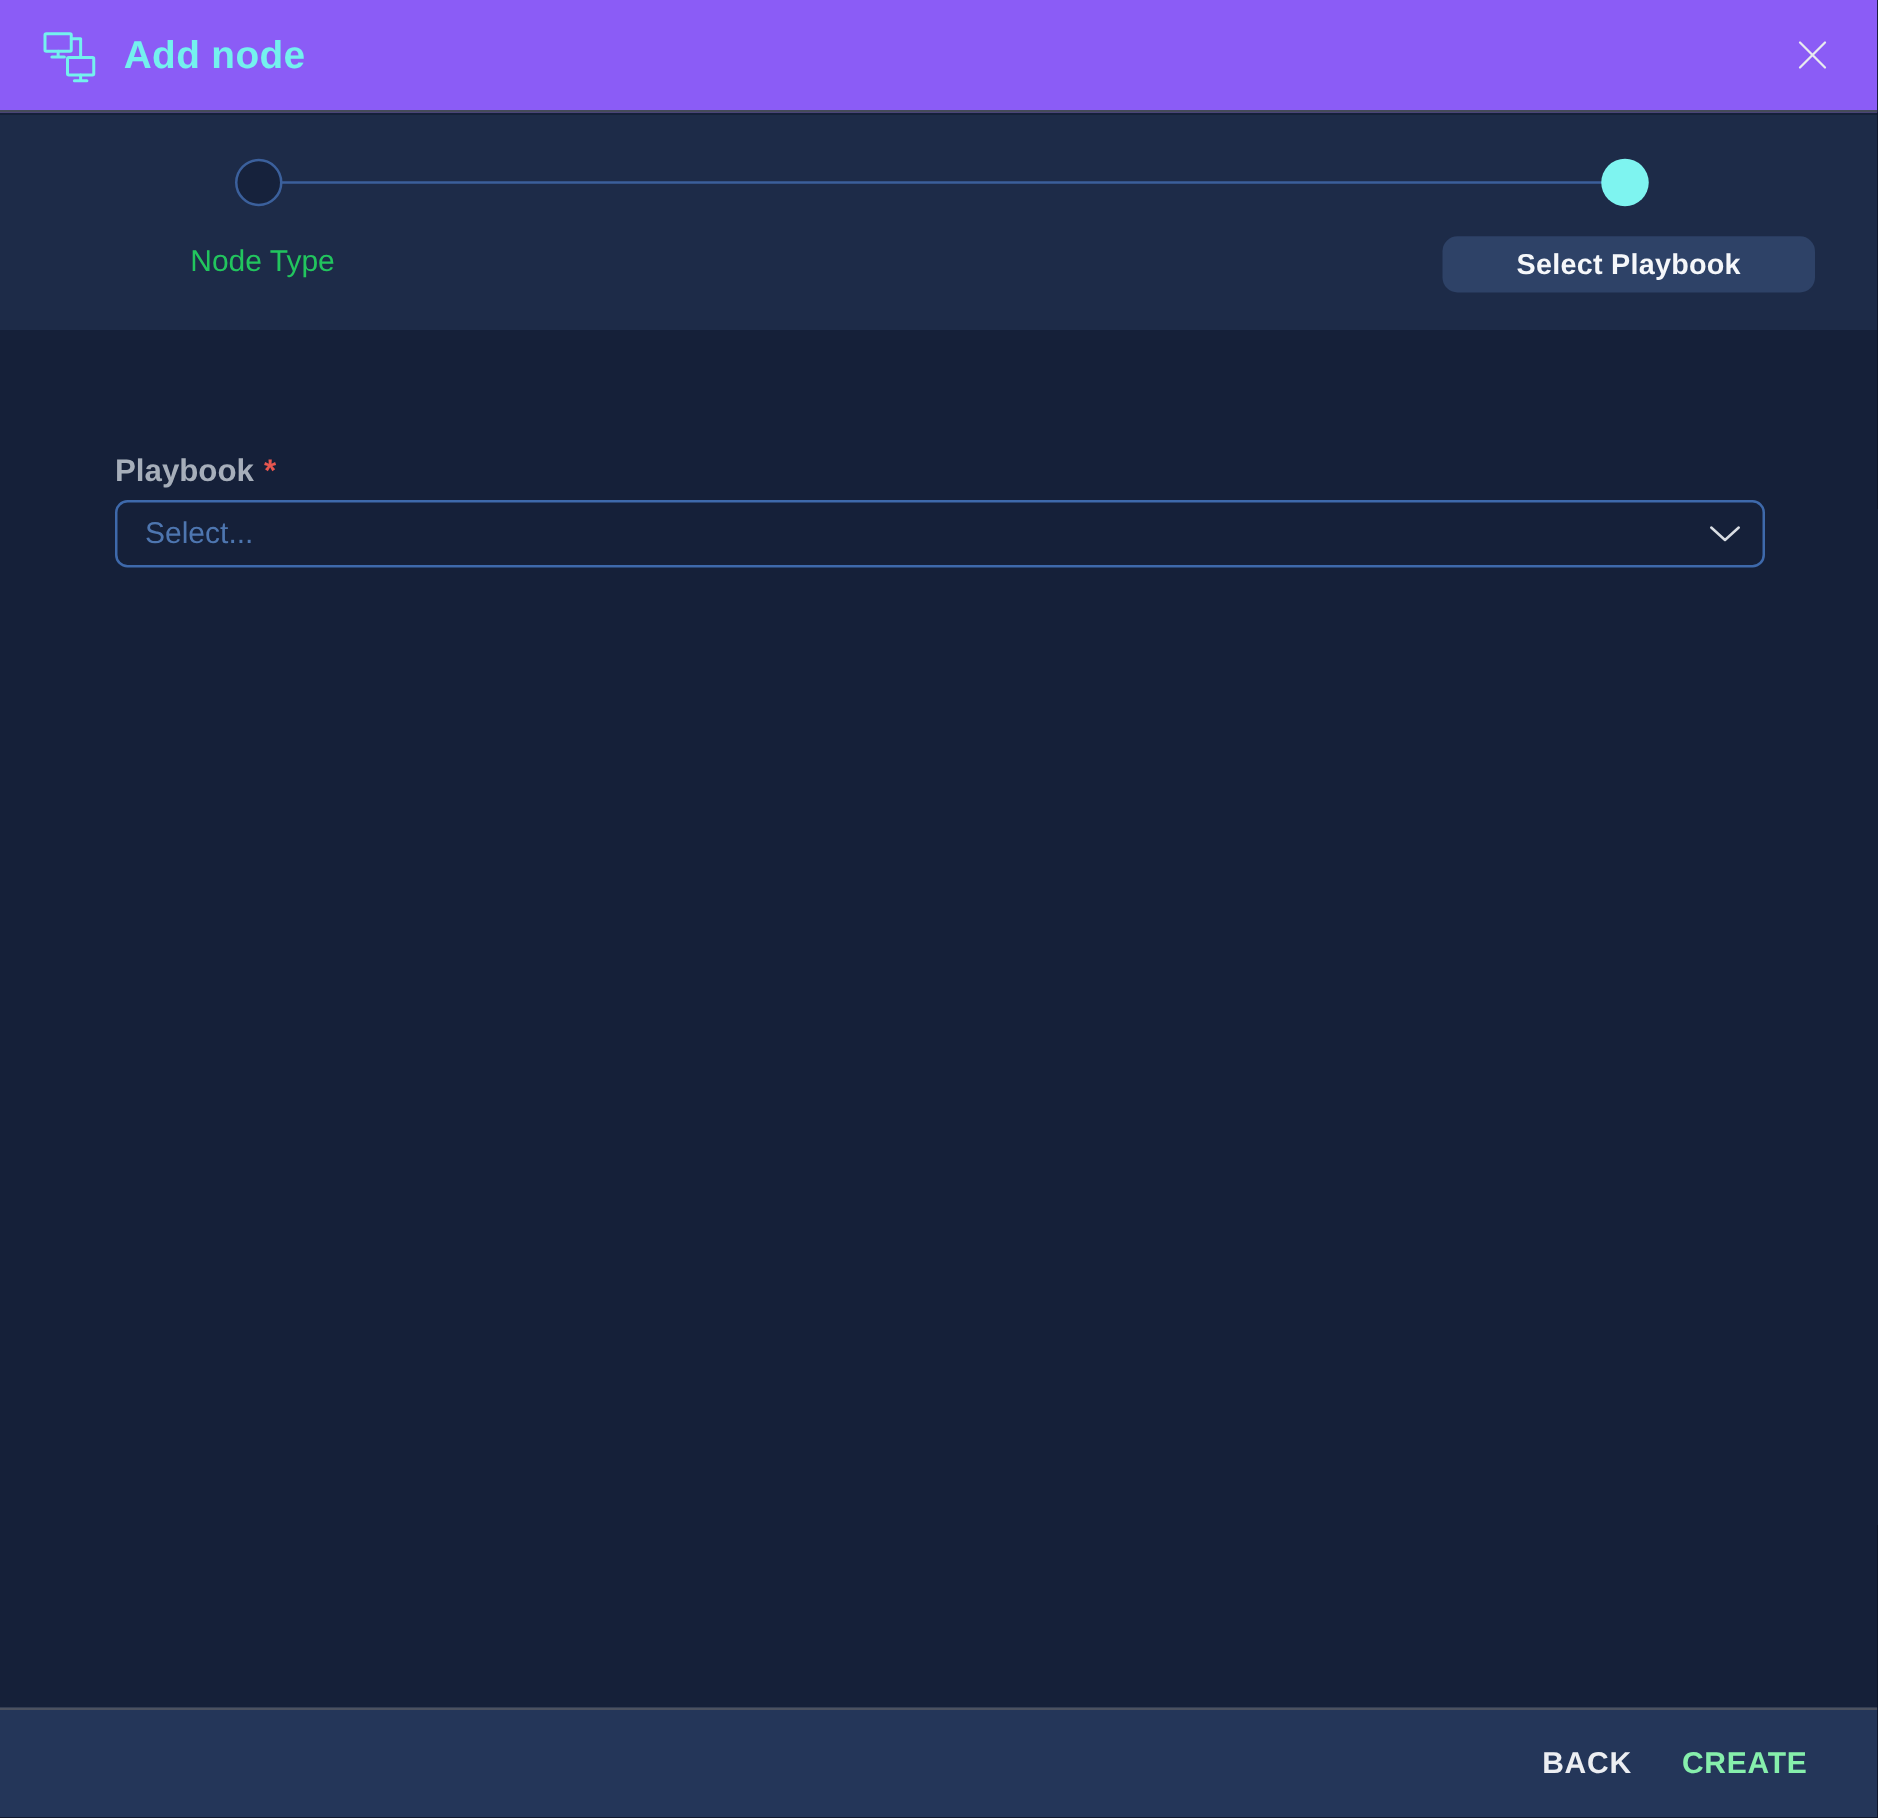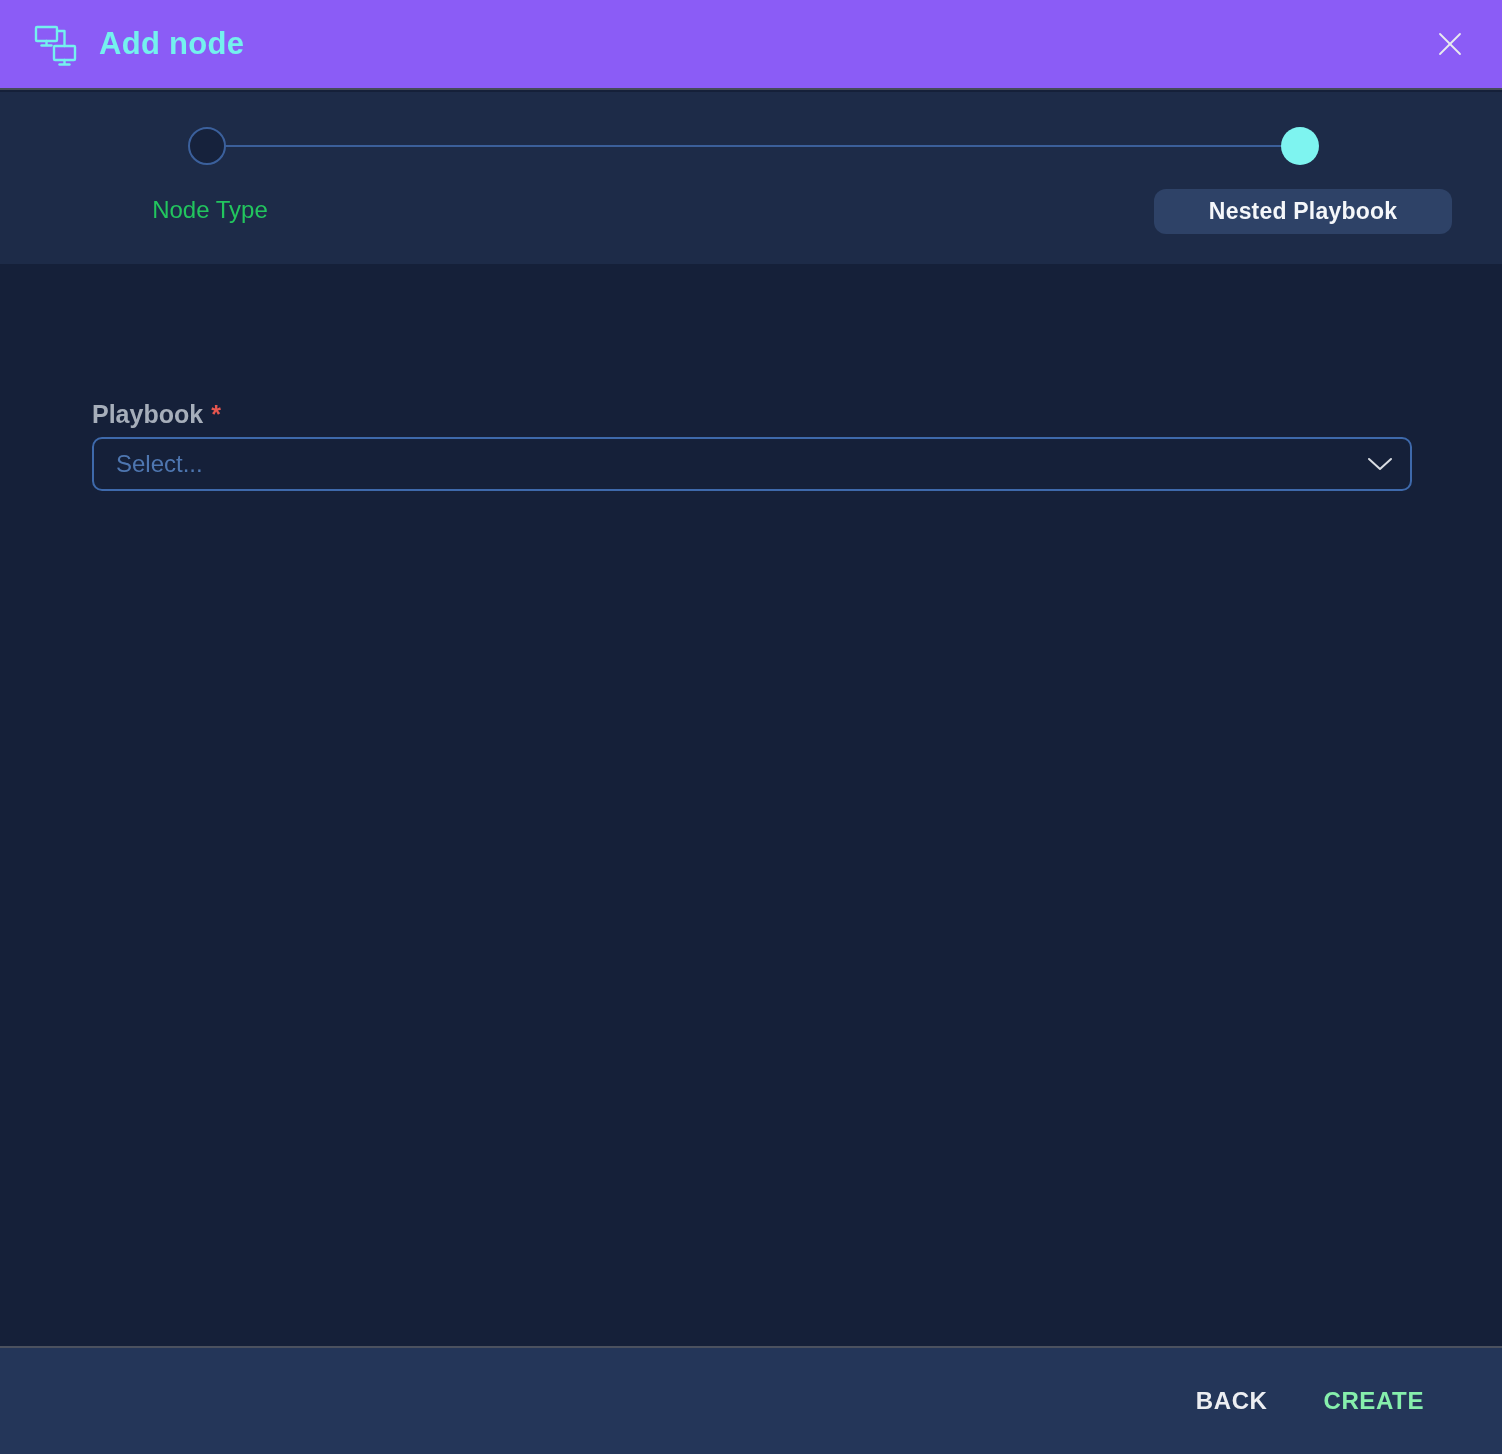--- a/index.html
+++ b/index.html
@@ -105,21 +105,20 @@
     letter-spacing: 0.2px;
     cursor: pointer;
   }
 
   
   .body-area {
     position: absolute;
     top: 264px; left: 0; right: 0;
     bottom: 90px;
     background: #152039;
-    margin-top: 37px;
   }
   .field-label {
     position: absolute;
     left: 92px;
     top: 99px;
     font-size: 25px;
     font-weight: bold;
     color: #a6aeba;
   }
   .field-label .req {
@@ -148,28 +147,28 @@
   .select-box .chevron {
     margin-left: auto;
     width: 28px; height: 18px;
     display: block;
   }
 
   
   .footer {
     position: absolute;
     left: 0; right: 0; bottom: 0;
-    height: 108px;
+    height: 88px;
     background: #243659;
     border-top: 2px solid #4b515f;
     display: flex;
     align-items: center;
     justify-content: flex-end;
-    padding-right: 64px;
-    gap: 28px;
+    padding-right: 42px;
+    gap: 12px;
   }
   .text-btn {
     background: transparent;
     border: none;
     font-family: "Liberation Sans", sans-serif;
     font-size: 24px;
     font-weight: bold;
     letter-spacing: 0.6px;
     padding: 10px 14px;
     cursor: pointer;
@@ -199,21 +198,21 @@
         <line x1="24" y1="4" x2="4" y2="24"></line>
       </svg>
     </button>
   </div>
 
   <div class="stepper">
     <div class="step-line"></div>
     <div class="step-circle incomplete"></div>
     <div class="step-circle active"></div>
     <div class="step-label-plain">Node Type</div>
-    <div class="step-label-pill">Nested Playbook</div>
+    <div class="step-label-pill">Select Playbook</div>
   </div>
 
   <div class="body-area">
     <div class="field-label">
       <span>Playbook</span><span class="req">*</span>
     </div>
     <div class="select-box" role="combobox">
       <span class="placeholder">Select...</span>
       <svg class="chevron" viewBox="0 0 28 18" fill="none" stroke="#d9dde3" stroke-width="2" stroke-linecap="round" stroke-linejoin="round">
         <polyline points="3,4 14,14 25,4"></polyline>

